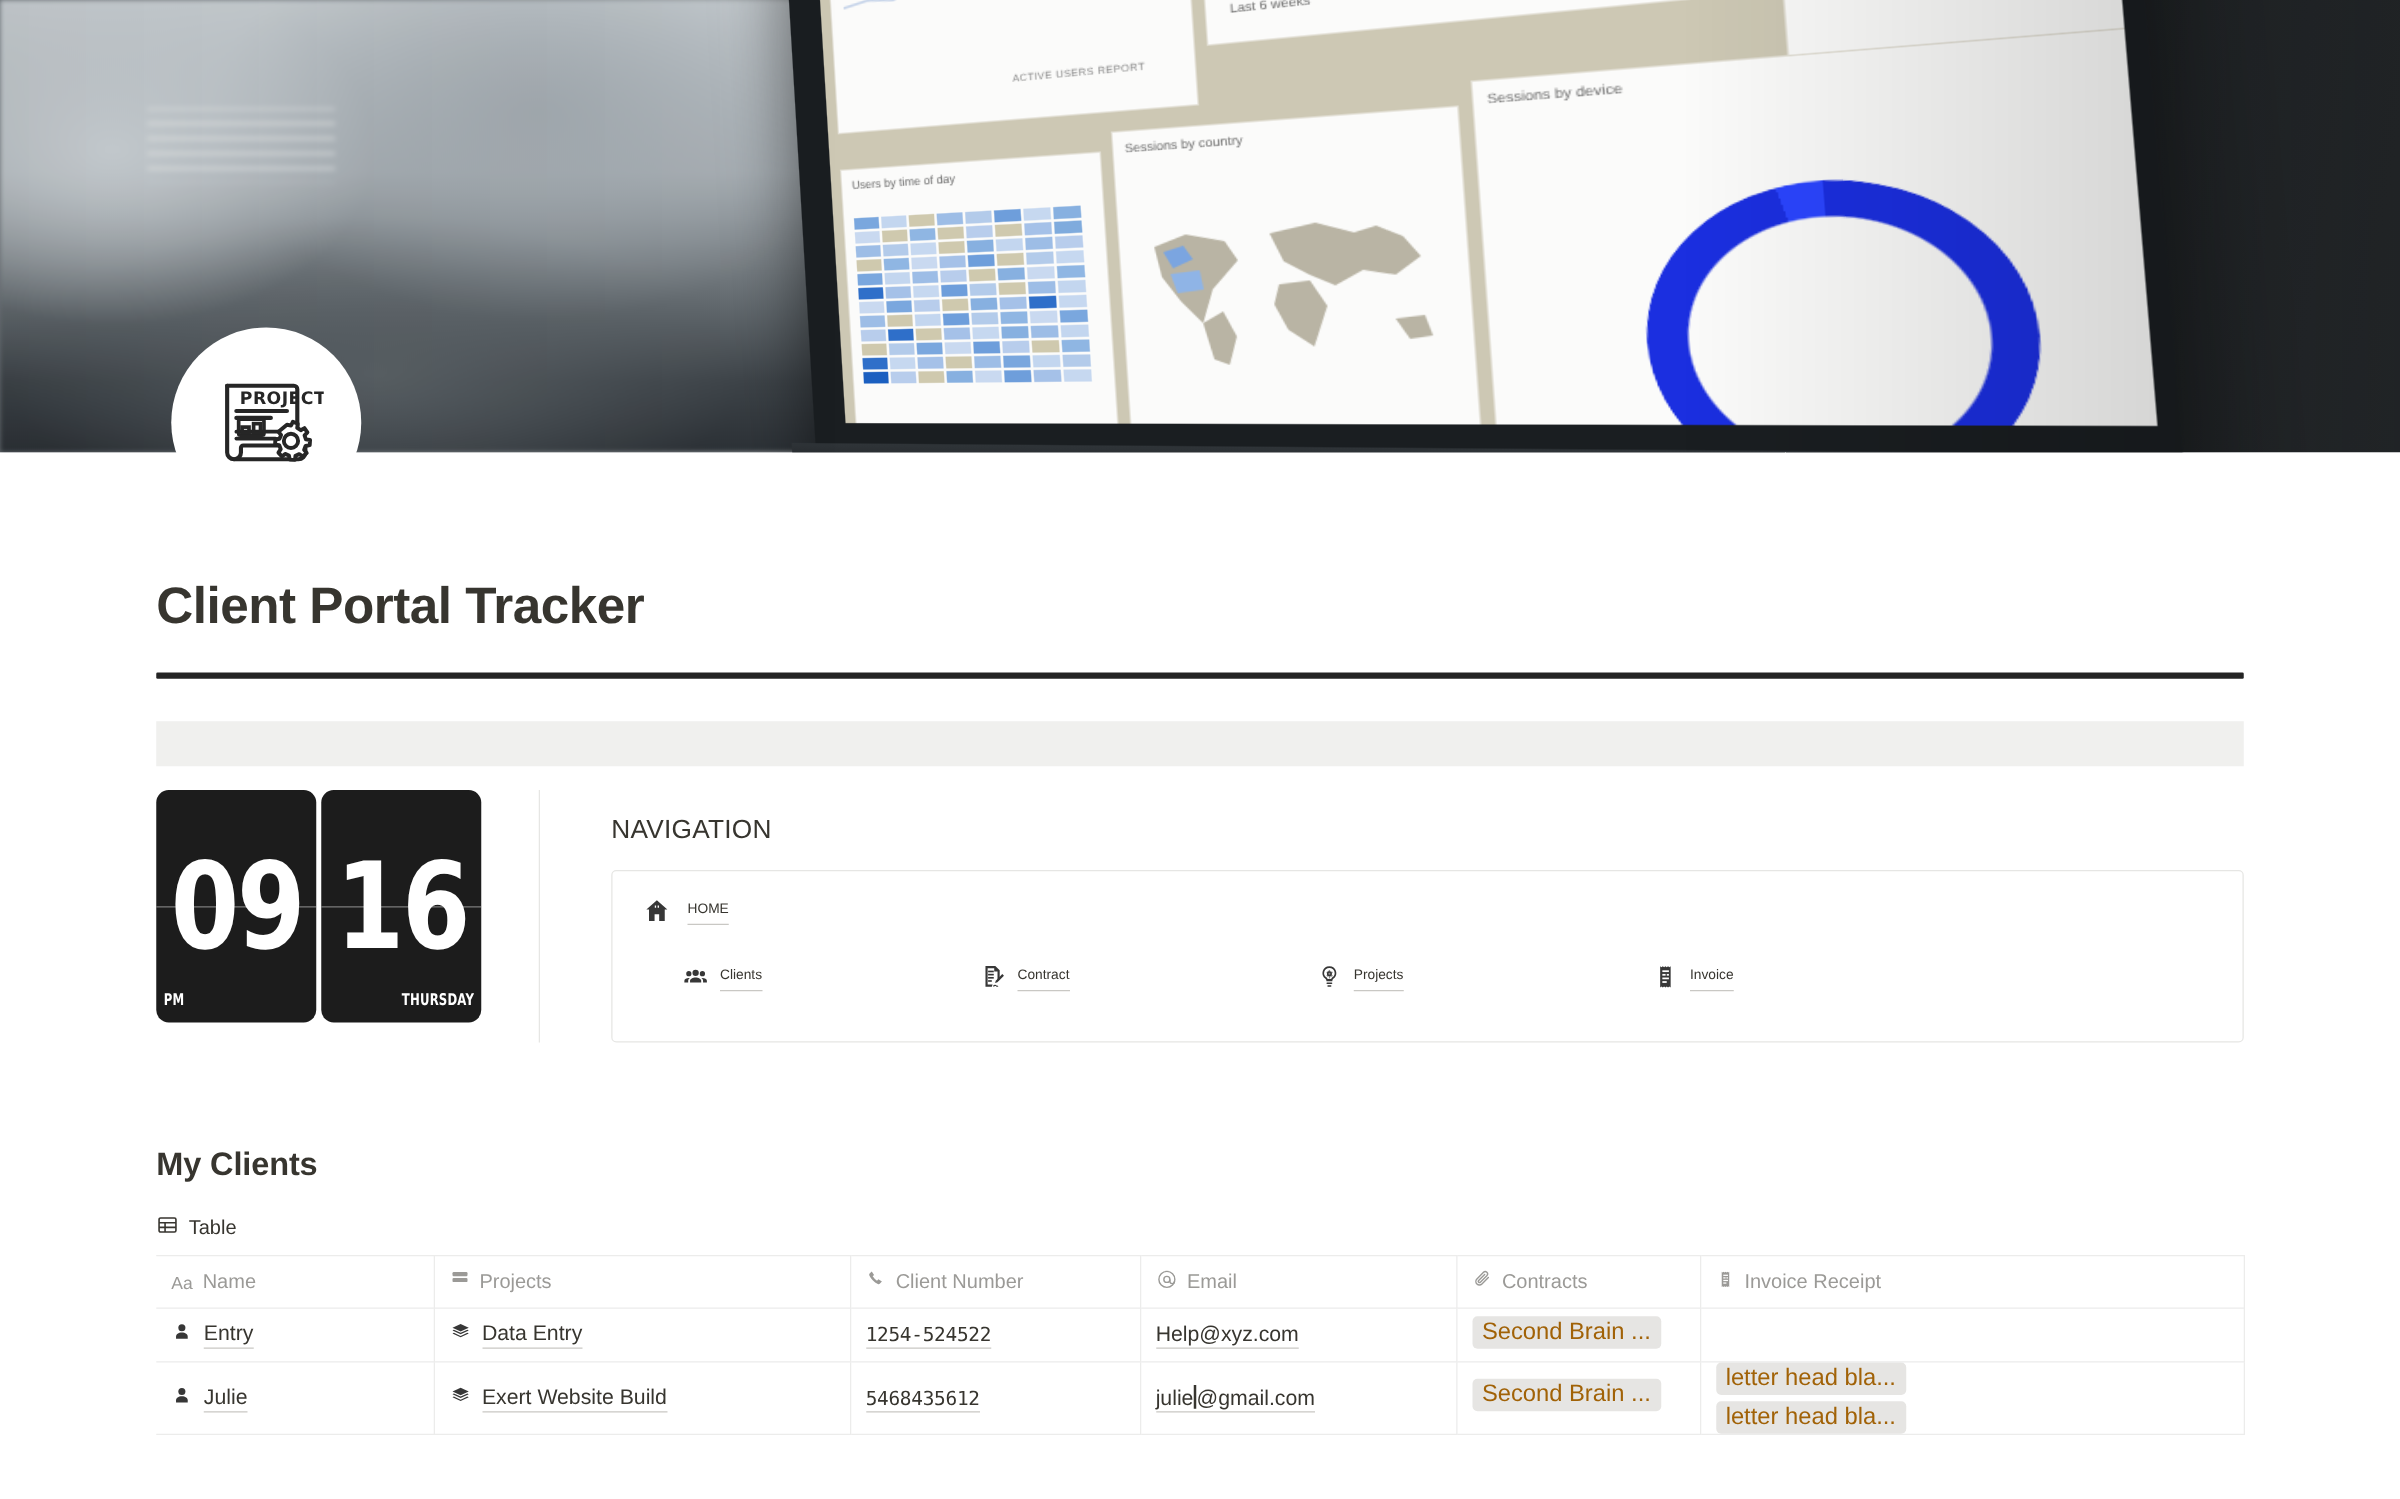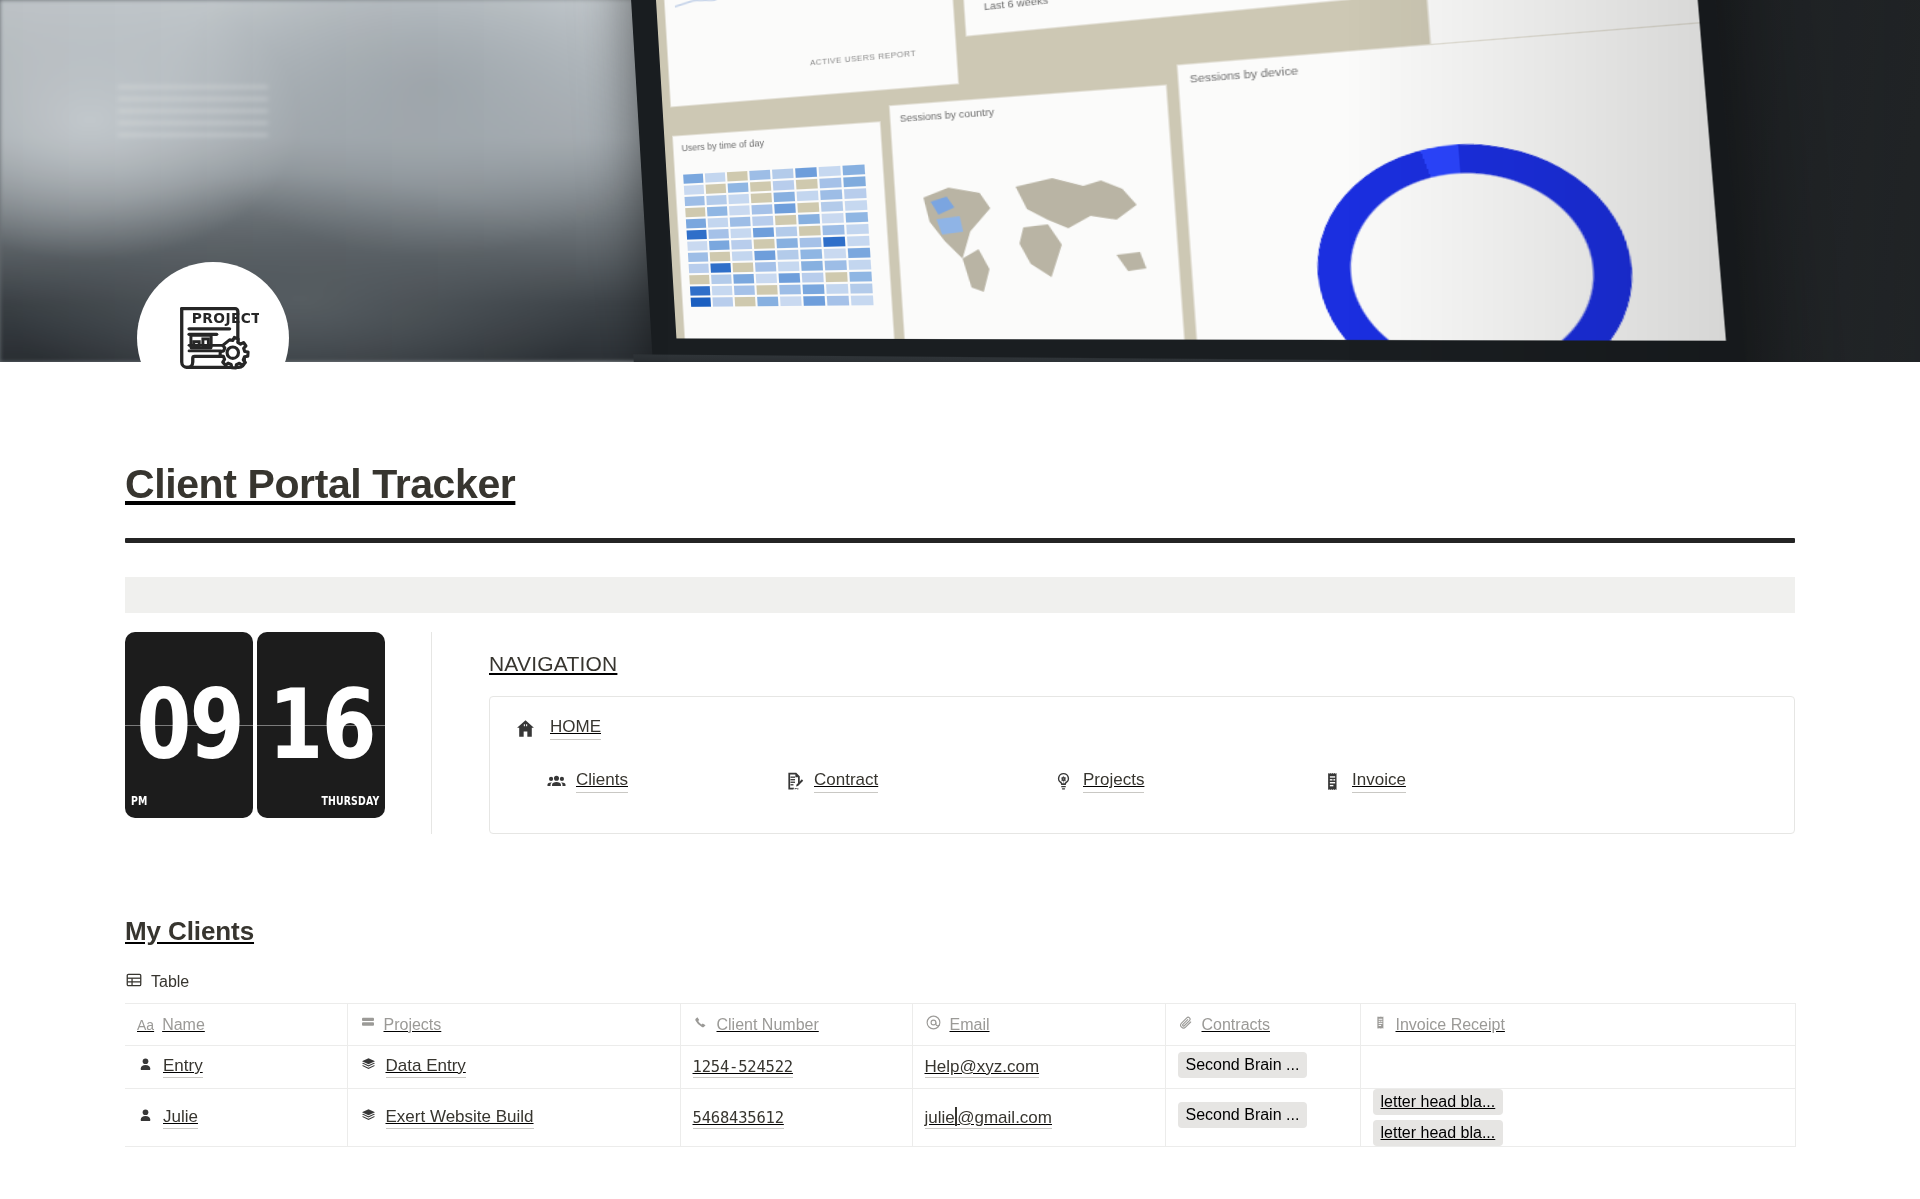--- a/index.html
+++ b/index.html
@@ -103,21 +103,21 @@
   .logo-wrap {
     position: absolute; left: 137px; top: 262px;
     width: 152px; height: 152px; border-radius: 50%;
     background: #ffffff;
     display: flex; align-items: center; justify-content: center;
     z-index: 5;
   }
   .logo-wrap svg { display: block; }
 
   
-  .page { position: relative; width: 1920px; background: #fff; text-decoration: underline; }
+  .page { position: relative; width: 1920px; background: #fff; }
   .content { padding: 0 125px; }
 
   .page-title {
     font-size: 41px;
     font-weight: bold;
     color: #37352f;
     letter-spacing: -0.4px;
     padding-top: 98px;
     line-height: 48px;
   }
@@ -191,21 +191,21 @@
   .nav-box {
     border: 1px solid #e6e6e4;
     border-radius: 4px;
     padding: 20px 24px 34px 24px;
     min-height: 138px;
   }
   .nav-home { display: flex; align-items: center; gap: 14px; margin-bottom: 30px; }
   .nav-row { display: flex; align-items: center; }
   .nav-item { display: flex; align-items: center; gap: 9px; }
   .nav-item .lbl, .nav-home .lbl {
-    font-size: 17px;
+    font-size: 11px;
     color: #37352f;
     border-bottom: 1px solid #c9c8c4;
     padding-bottom: 2px;
     line-height: 20px;
   }
   .nav-slot { width: 269px; display: flex; align-items: center; }
   .nav-slot:first-child { padding-left: 31px; }
   .nav-icon { width: 22px; height: 22px; display: flex; align-items: center; justify-content: center; }
 
   
@@ -238,22 +238,22 @@
   .th-inner { display: flex; align-items: center; gap: 8px; }
   .tbl td { color: #37352f; font-size: 17px; }
   .cell-inner { display: flex; align-items: center; gap: 9px; }
   .ul { border-bottom: 1px solid #c9c8c4; padding-bottom: 1px; }
   .mono { font-family: "DejaVu Sans Mono", monospace; font-size: 15.5px; letter-spacing: -.2px; }
   .chip {
     display: inline-block;
     background: #e6e5e3;
     border-radius: 4px;
     padding: 3px 8px;
-    font-size: 16px;
-    color: #000000;
+    font-size: 19px;
+    color: #a16207;
     line-height: 20px;
     max-width: 100%;
     white-space: nowrap;
     overflow: hidden;
   }
   .chip-stack { display: flex; flex-direction: column; gap: 5px; }
   .caret { display:inline-block; width:1.5px; height:19px; background:#37352f; vertical-align:-3px; margin:0 .5px; }
 
   .count-row {
     display: flex; align-items: baseline; gap: 8px;

